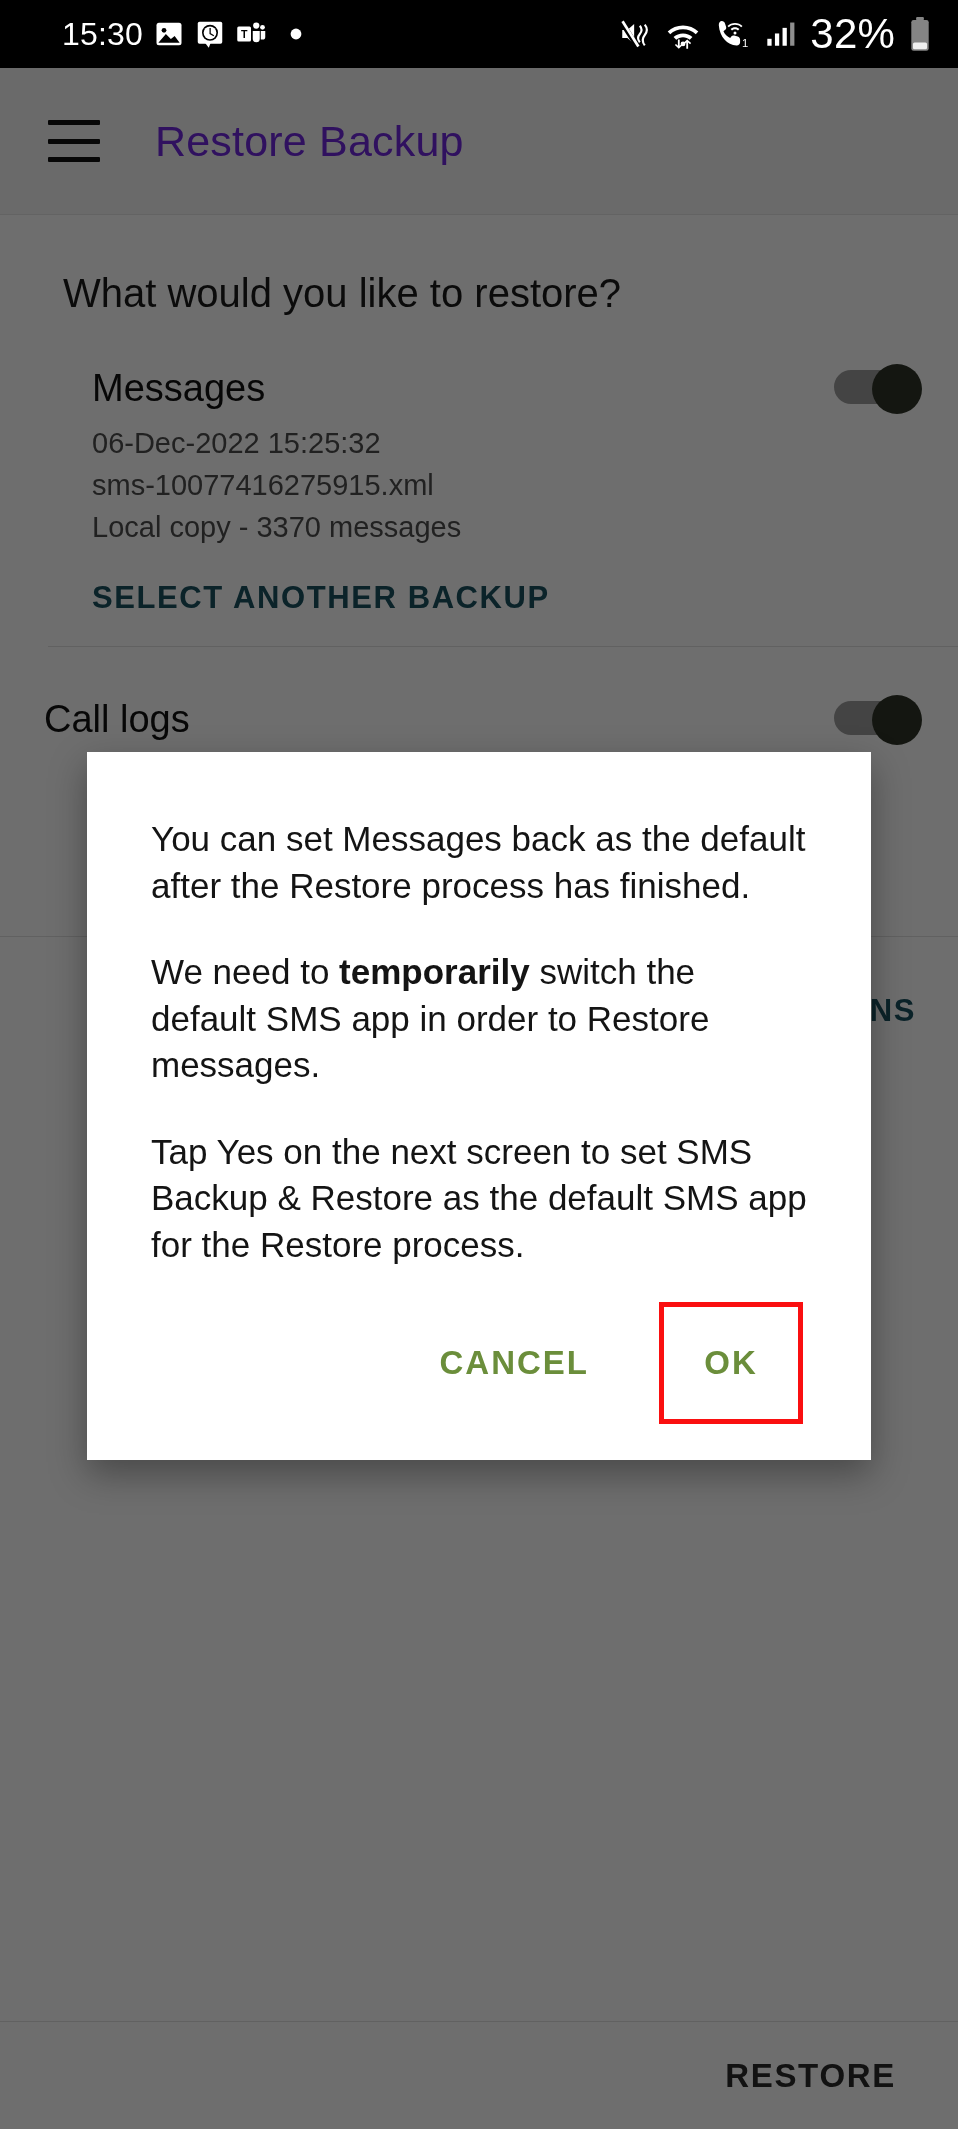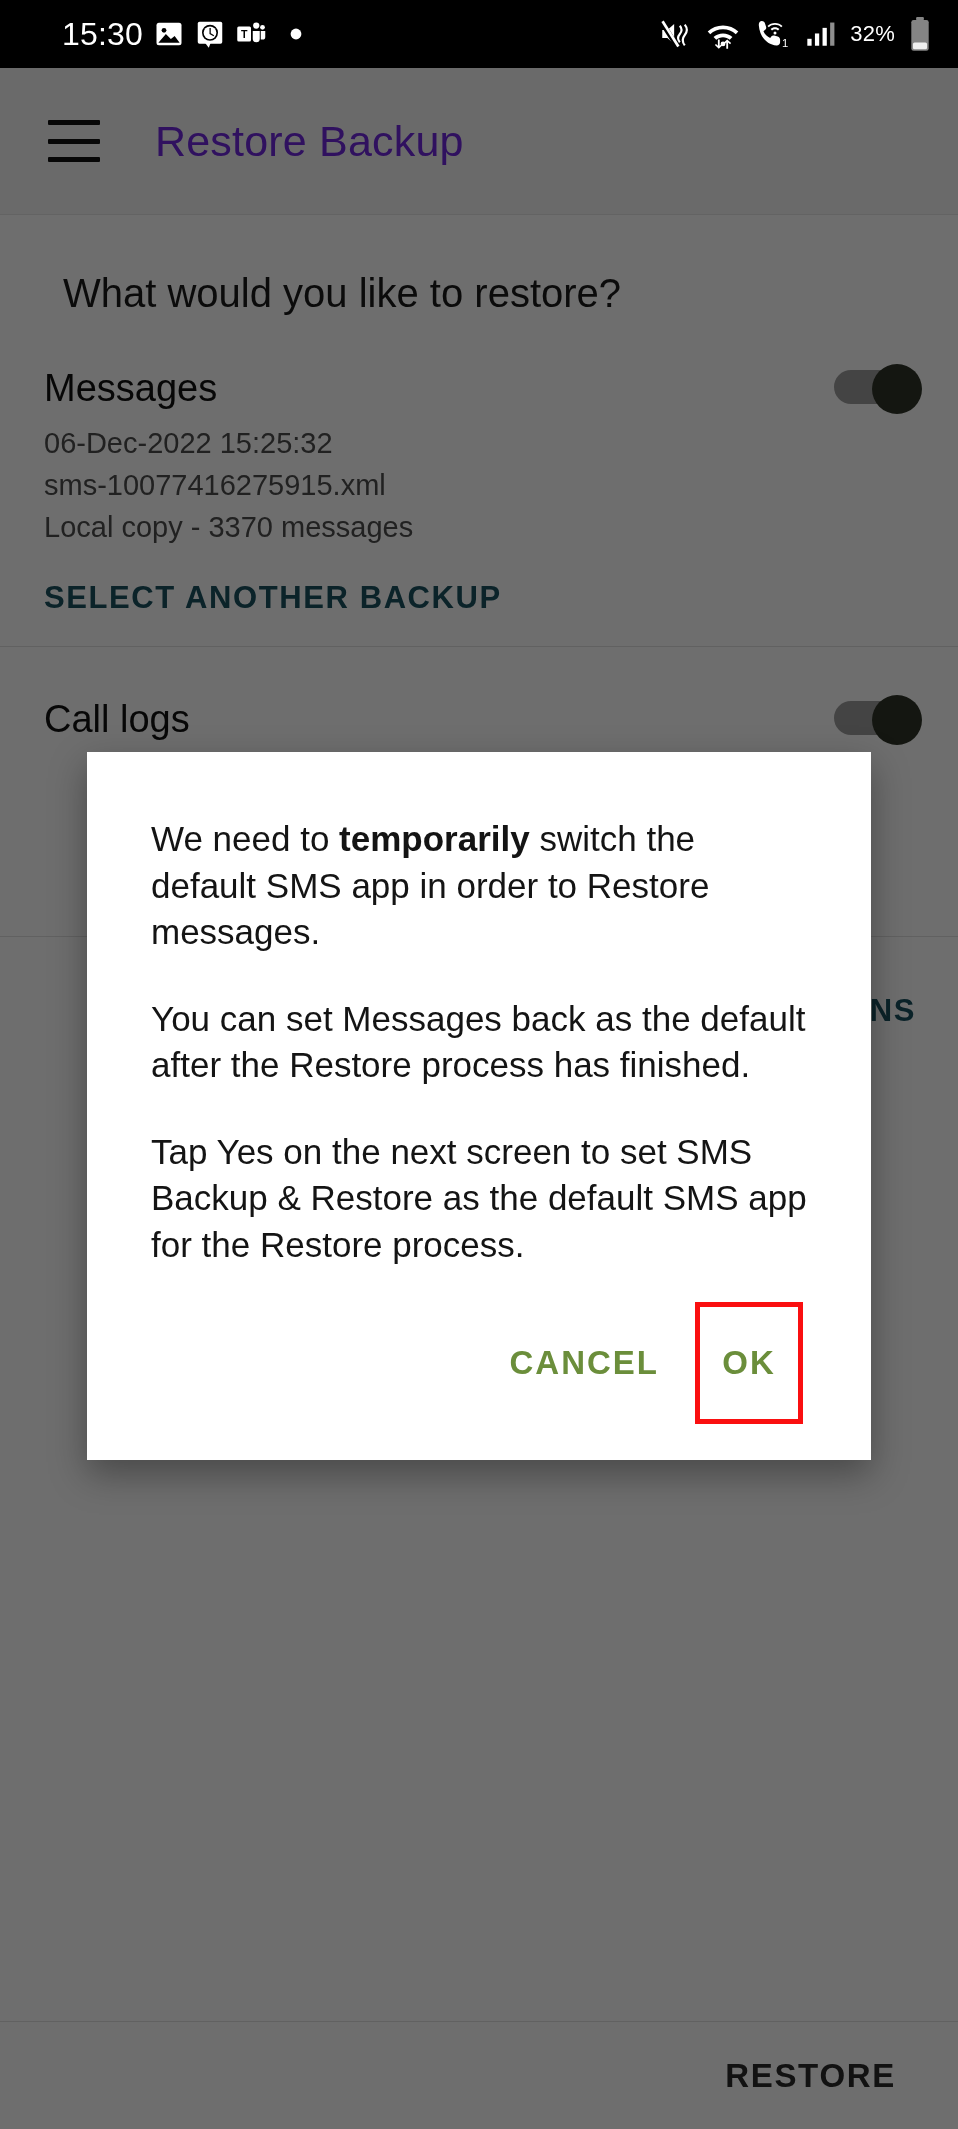--- a/index.html
+++ b/index.html
@@ -27,21 +27,21 @@
   #sb-left {
     display:flex; align-items:center; gap:11px;
     margin-left:62px;
   }
   #sb-clock { font-size:32px; letter-spacing:0.2px; font-weight:400; }
   .sb-ico { display:inline-flex; align-items:center; justify-content:center; }
   #sb-right {
     margin-left:auto; margin-right:26px;
     display:flex; align-items:center; gap:13px;
   }
-  #sb-batt-pct { font-size:22px; font-weight:400; letter-spacing:0.2px; }
+  #sb-batt-pct { font-size:42px; font-weight:400; letter-spacing:0.2px; }
 
   
   #app {
     position:absolute; top:68px; left:0;
     width:958px; height:2061px;
     background:#fafafa;
   }
   #scrim {
     position:absolute; top:68px; left:0;
     width:958px; height:2061px;
@@ -144,24 +144,24 @@
   .dlg-btn {
     font-size:33px; font-weight:700; letter-spacing:2px;
     color:#6b8e3b;
     padding:22px 36px;
     background:transparent;
     border:none;
     font-family:"Liberation Sans", sans-serif;
   }
   #ok-btn-wrap {
     border:5px solid #fa0f10;
-    margin-right:36px;
+    margin-left:34px; margin-right:36px;
     padding:0;
     display:flex; align-items:center; justify-content:center;
-    width:108px; height:122px;
+    width:144px; height:122px;
   }
   #ok-btn { padding:0; width:100%; height:100%; }
 </style>
 </head>
 <body>
 
 <div id="screen">
 
   <div id="statusbar">
     <div id="sb-left">
@@ -262,21 +262,21 @@
         <span></span>
           <span></span>
           <span></span>
       </div>
       <div id="appbar-title">Restore Backup</div>
     </div>
 
     <div id="content">
       <div id="question">What would you like to restore?</div>
 
-      <div class="row" style="padding-top:52px;">
+      <div class="row" style="padding-top:52px;margin-left:48px;">
         <div class="row-title">Messages</div>
         <div class="row-sub">06-Dec-2022 15:25:32</div>
         <div class="row-sub" style="margin-top:0;">sms-10077416275915.xml</div>
         <div class="row-sub" style="margin-top:0;">Local copy - 3370 messages</div>
         <div class="link">SELECT ANOTHER BACKUP</div>
         <div class="toggle">
           <div class="track"></div>
           <div class="knob"></div>
         </div>
       </div>
@@ -296,22 +296,22 @@
 
     <div id="bottombar">
       <div id="restore-btn">RESTORE</div>
     </div>
   </div>
 
   <div id="scrim"></div>
 
   <div id="dialog">
     <div id="dialog-body">
+      <p>You can set Messages back as the default after the Restore process has finished.</p>
       <p><span>We need to </span><b>temporarily</b><span> switch the default SMS app in order to Restore messages.</span></p>
-      <p>You can set Messages back as the default after the Restore process has finished.</p>
       <p>Tap Yes on the next screen to set SMS Backup &amp; Restore as the default SMS app for the Restore process.</p>
     </div>
     <div id="dialog-actions">
       <button class="dlg-btn">CANCEL</button>
       <div id="ok-btn-wrap">
         <button class="dlg-btn" id="ok-btn">OK</button>
       </div>
     </div>
   </div>
 

